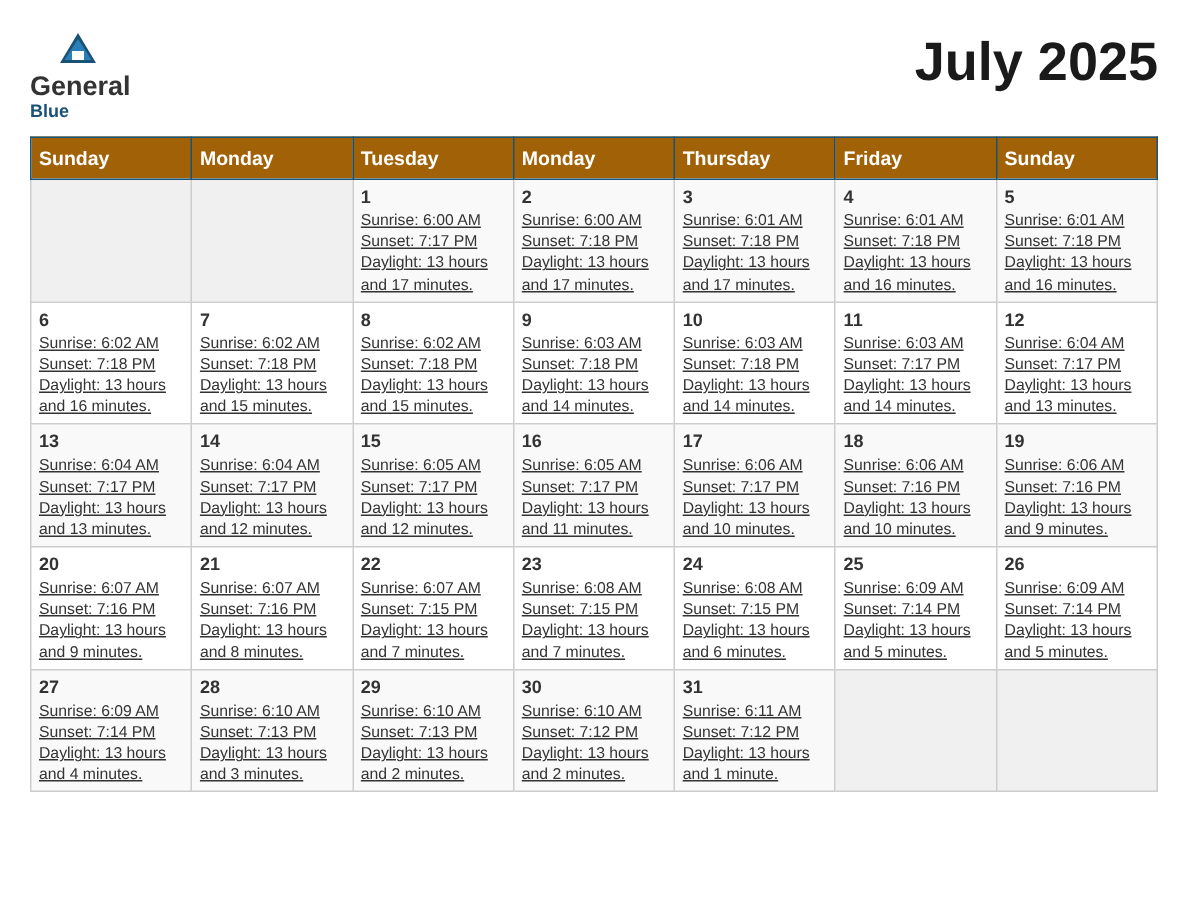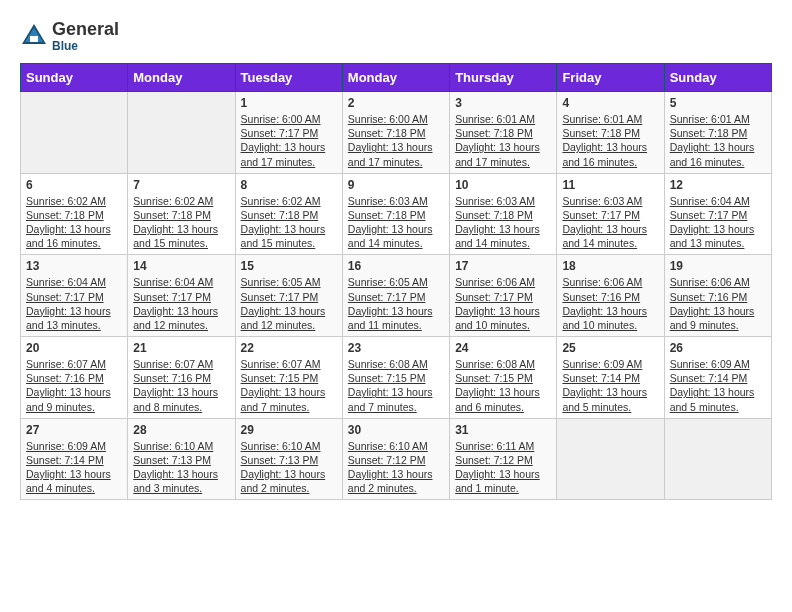--- a/index.html
+++ b/index.html
@@ -12,20 +12,21 @@
     }
     .header {
       display: flex;
       justify-content: space-between;
       align-items: flex-start;
       margin-bottom: 10px;
     }
     .logo {
       display: flex;
       align-items: center;
+      flex-direction: column;
     }
     .logo-text {
       display: flex;
       flex-direction: column;
       line-height: 1.1;
     }
     .logo-general {
       font-size: 18px;
       font-weight: bold;
       color: #333;
@@ -50,21 +51,21 @@
     }
     .subtitle {
       font-size: 14px;
       color: #333;
     }
     table {
       width: 100%;
       border-collapse: collapse;
     }
     thead tr th {
-      background: #6d28d9;
+      background: #a16207;
       color: #fff;
       text-align: left;
       padding: 6px 5px;
       font-size: 13px;
       border: 1px solid #1a5276;
     }
     tbody tr td {
       border: 1px solid #ccc;
       vertical-align: top;
       padding: 4px 5px;
@@ -106,20 +107,21 @@
       <polygon points="14,2 26,22 2,22" fill="#1a5276"></polygon>
       <polygon points="14,6 23,20 5,20" fill="#2980b9"></polygon>
       <rect x="10" y="14" width="8" height="6" fill="#fff"></rect>
     </svg>
     <div class="logo-text">
       <span class="logo-general">General</span>
       <span class="logo-blue">Blue</span>
     </div>
   </div>
   <div class="title-block">
+    <div class="month-title">July 2025</div>
   </div>
 </div>
 
 <table>
   <thead>
     <tr>
     <th>Sunday</th>
         <th>Monday</th>
         <th>Tuesday</th>
         <th>Monday</th>

